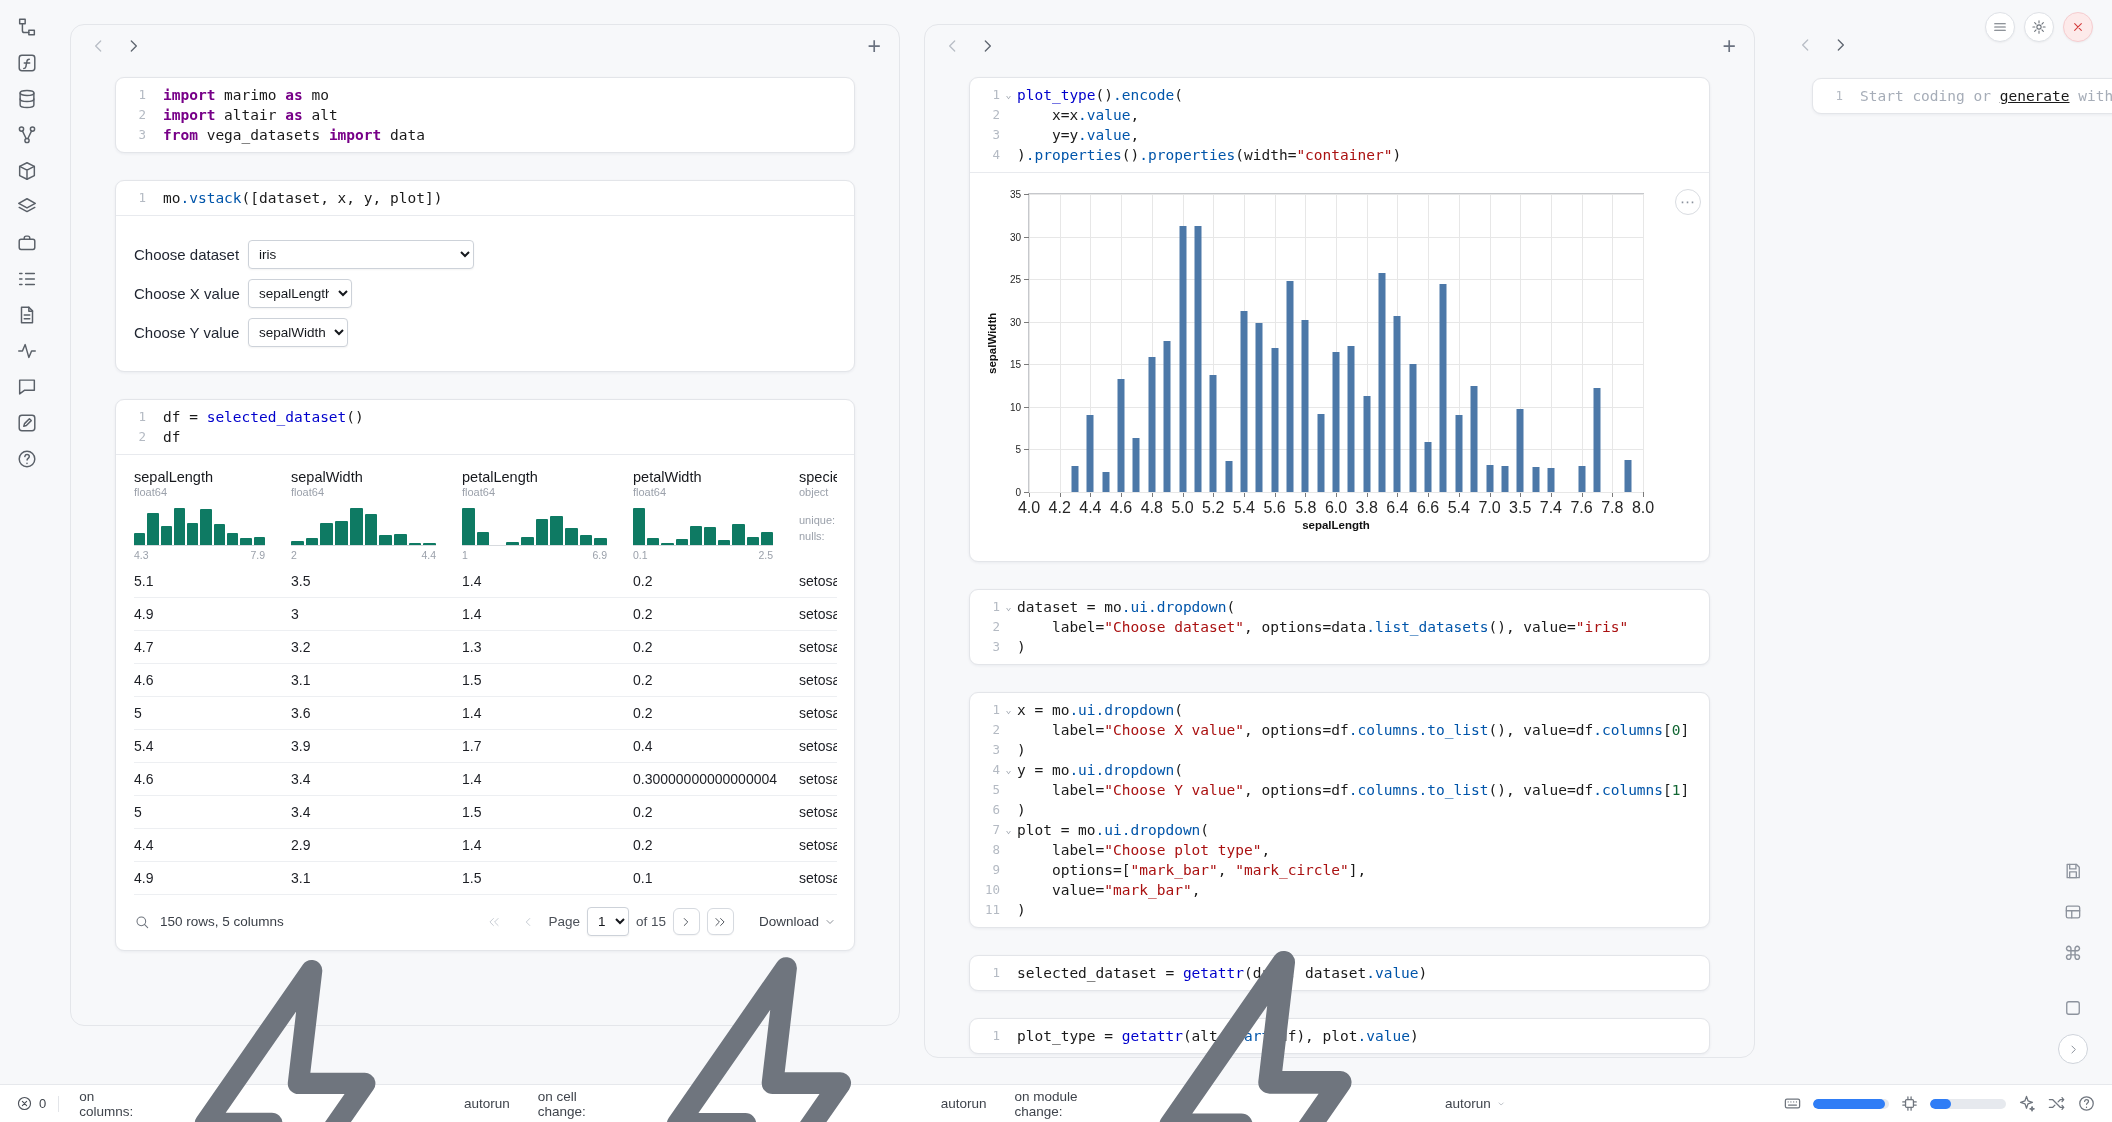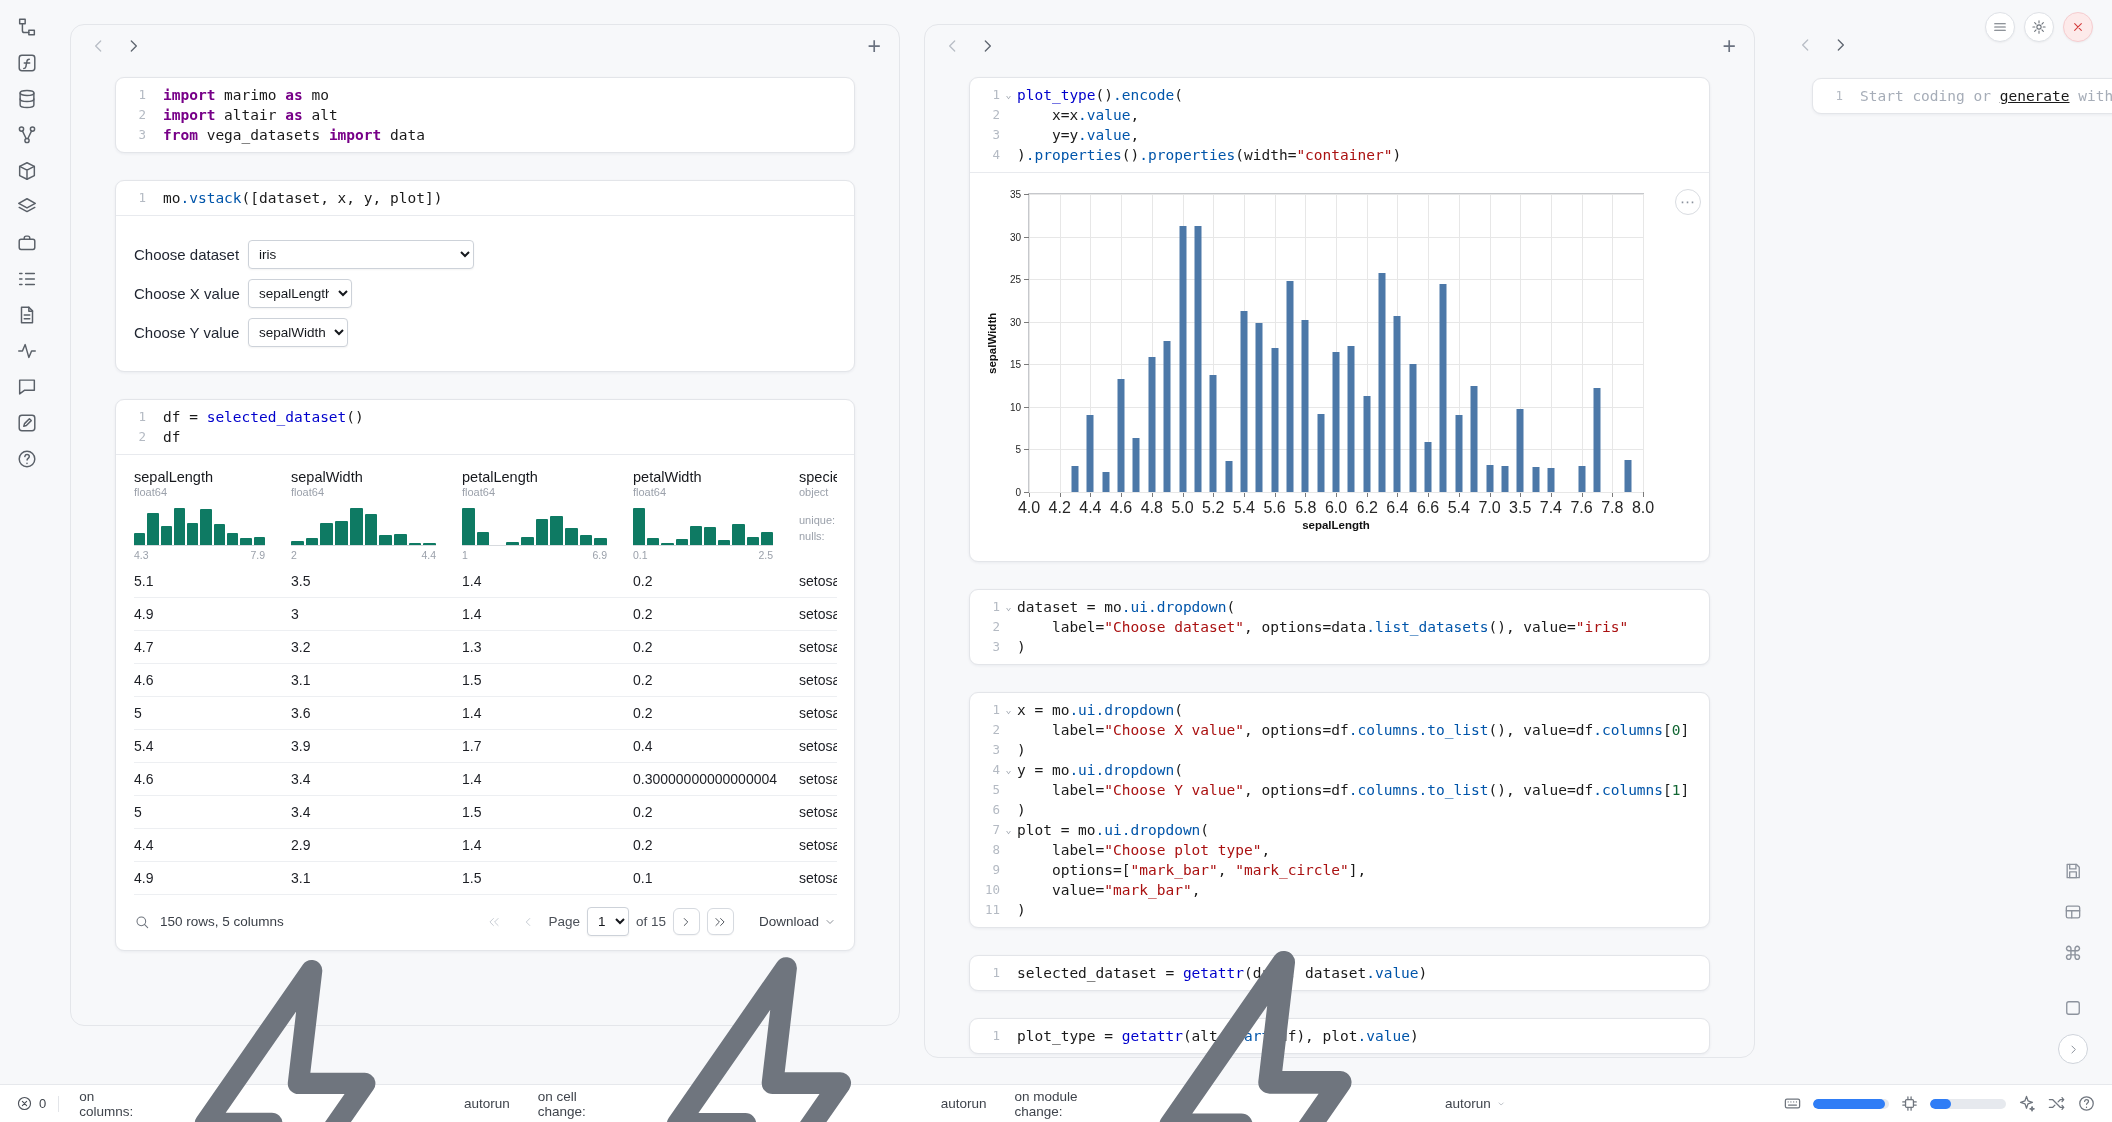--- a/index.html
+++ b/index.html
@@ -527,21 +527,21 @@
             <div class="tkx" style="left:40%"></div>
             <div class="lbx" style="left:40%">5.6</div>
             <div class="gv" style="left:45%"></div>
             <div class="tkx" style="left:45%"></div>
             <div class="lbx" style="left:45%">5.8</div>
             <div class="gv" style="left:50%"></div>
             <div class="tkx" style="left:50%"></div>
             <div class="lbx" style="left:50%">6.0</div>
             <div class="gv" style="left:55.00000000000001%"></div>
             <div class="tkx" style="left:55.00000000000001%"></div>
-            <div class="lbx" style="left:55.00000000000001%">6.2</div>
+            <div class="lbx" style="left:55.00000000000001%">3.8</div>
             <div class="gv" style="left:60%"></div>
             <div class="tkx" style="left:60%"></div>
             <div class="lbx" style="left:60%">6.4</div>
             <div class="gv" style="left:65%"></div>
             <div class="tkx" style="left:65%"></div>
             <div class="lbx" style="left:65%">6.6</div>
             <div class="gv" style="left:70%"></div>
             <div class="tkx" style="left:70%"></div>
             <div class="lbx" style="left:70%">5.4</div>
             <div class="gv" style="left:75%"></div>

